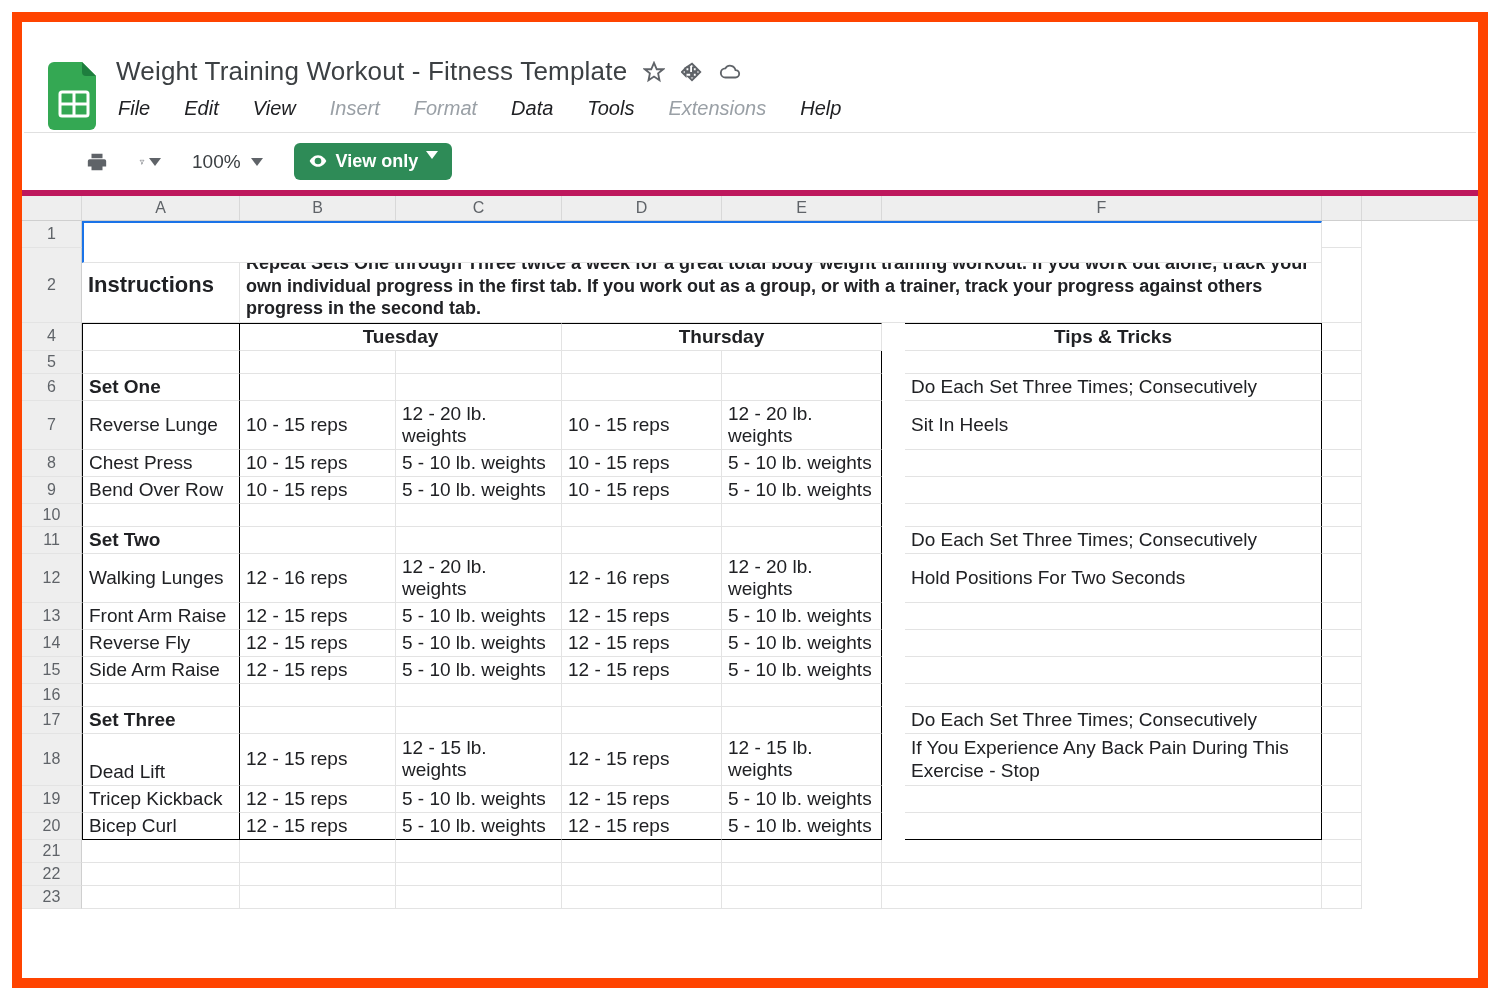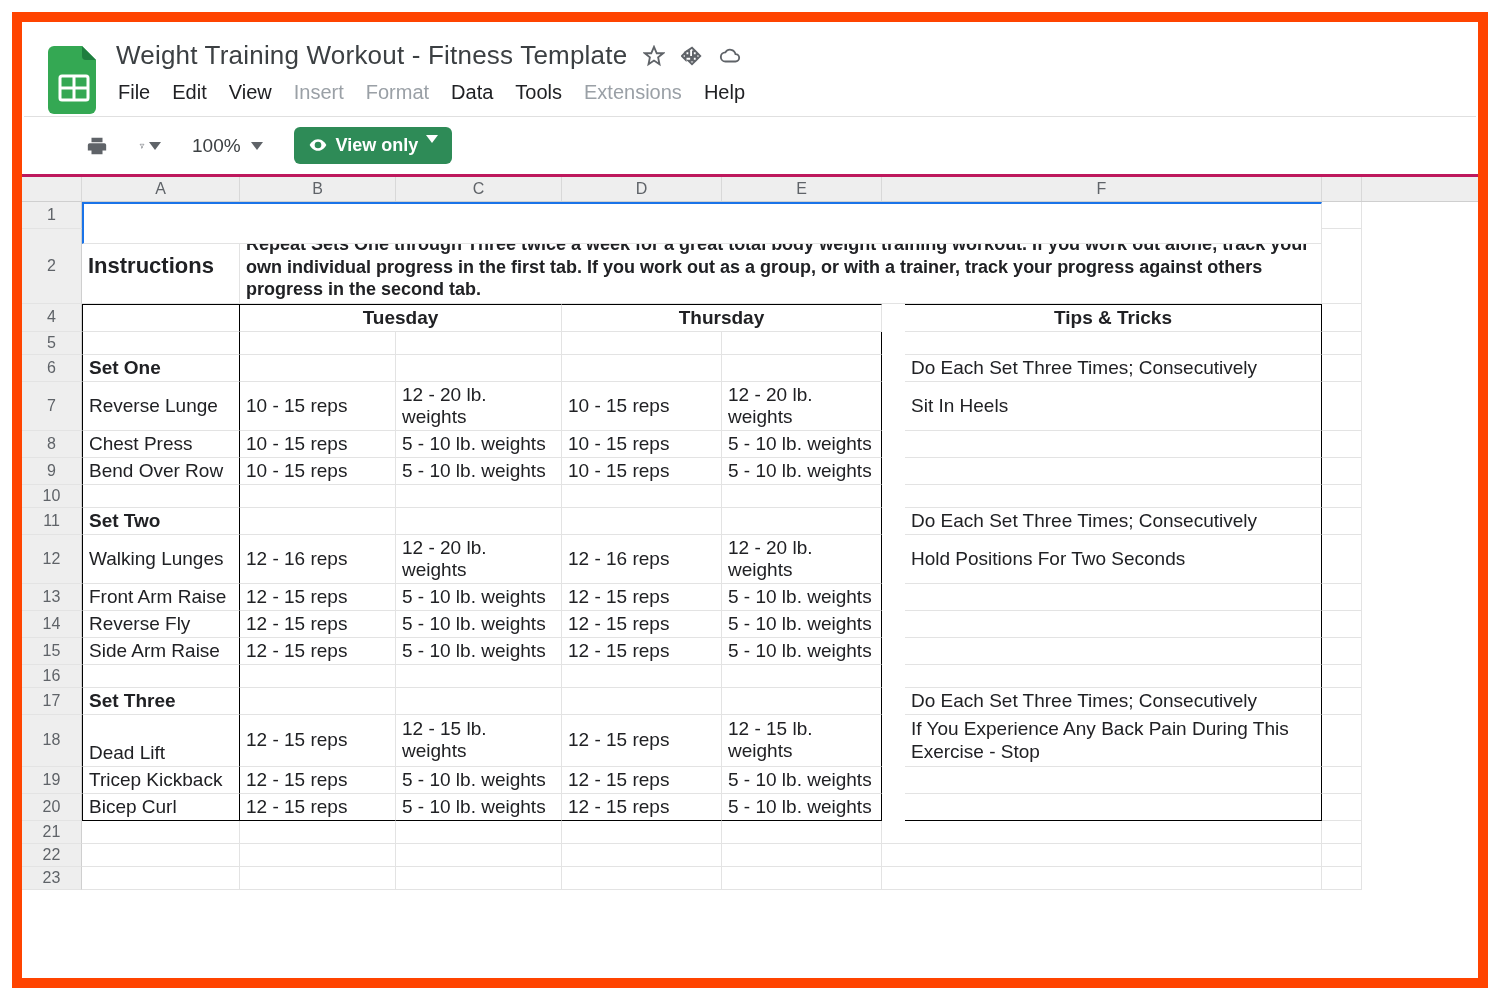--- a/index.html
+++ b/index.html
@@ -6,21 +6,21 @@
   body {
     font-family: Arial, "Helvetica Neue", Helvetica, sans-serif;
     background: #fff;
     padding: 12px;
   }
   .frame {
     border: 10px solid #ff4400;
     width: 1476px;
     height: 976px;
     background: #fff;
-    padding: 10px 0 0 0;
+    padding: 26px 0 0 0;
     overflow: hidden;
     position: relative;
   }
 
   
   .titlebar {
     display: flex;
     align-items: flex-start;
     padding: 8px 20px 0 26px;
     gap: 16px;
@@ -31,30 +31,30 @@
   }
   .sheets-logo svg { width: 52px; height: 68px; }
   .title-stack { flex: 1; }
   .title-row {
     display: flex; align-items: center; gap: 16px;
     font-size: 26px; color: #3c4043; letter-spacing: .2px;
   }
   .title-text { color: #3c4043; font-size: 26px; font-weight: 400; }
   .title-icons { display: flex; gap: 16px; color: #5f6368; align-items: center; }
   .ico { width: 22px; height: 22px; display: inline-flex; }
-  .menu-row { display: flex; gap: 22px; padding: 10px 0 12px 2px; font-size: 20px; }
+  .menu-row { display: flex; gap: 34px; padding: 10px 0 12px 2px; font-size: 20px; font-style: italic; }
   .menu-item { color: #202124; cursor: pointer; }
   .menu-item.disabled { color: #9aa0a6; cursor: default; }
   .menubar-divider { border-bottom: 1px solid #e0e0e0; margin: 0 2px 0 2px; }
 
   
   .toolbar {
     display: flex; align-items: center; gap: 31px;
     padding: 10px 20px 10px 64px;
-    border-bottom: 3px solid #be185d;
+    border-bottom: 6px solid #be185d;
   }
   .tb-icon { width: 22px; height: 22px; color: #5f6368; }
   .zoom { display: flex; align-items: center; gap: 10px; color: #3c4043; font-size: 19px; }
   .view-only {
     display: inline-flex; align-items: flex-start; gap: 8px;
     background: #2e8b57; color: #fff; font-weight: 700;
     padding: 8px 14px; border-radius: 6px; font-size: 18px;
   }
   .caret-down { width: 0; height: 0; border-left: 6px solid transparent; border-right: 6px solid transparent; border-top: 8px solid currentColor; }
 

